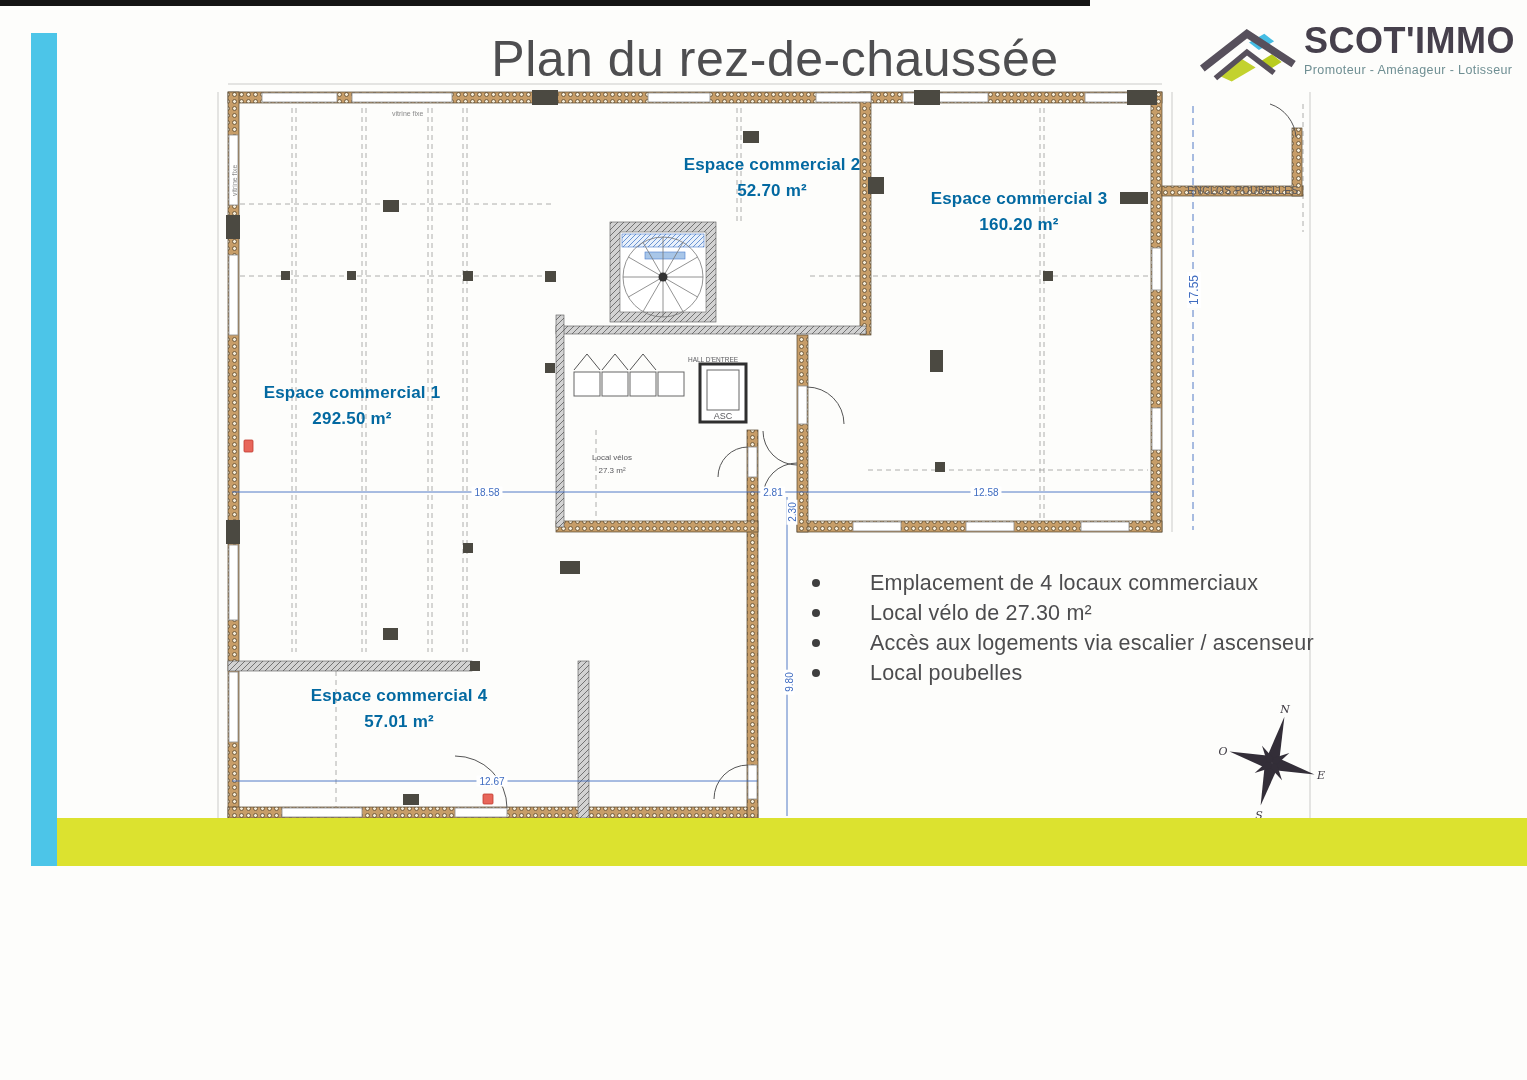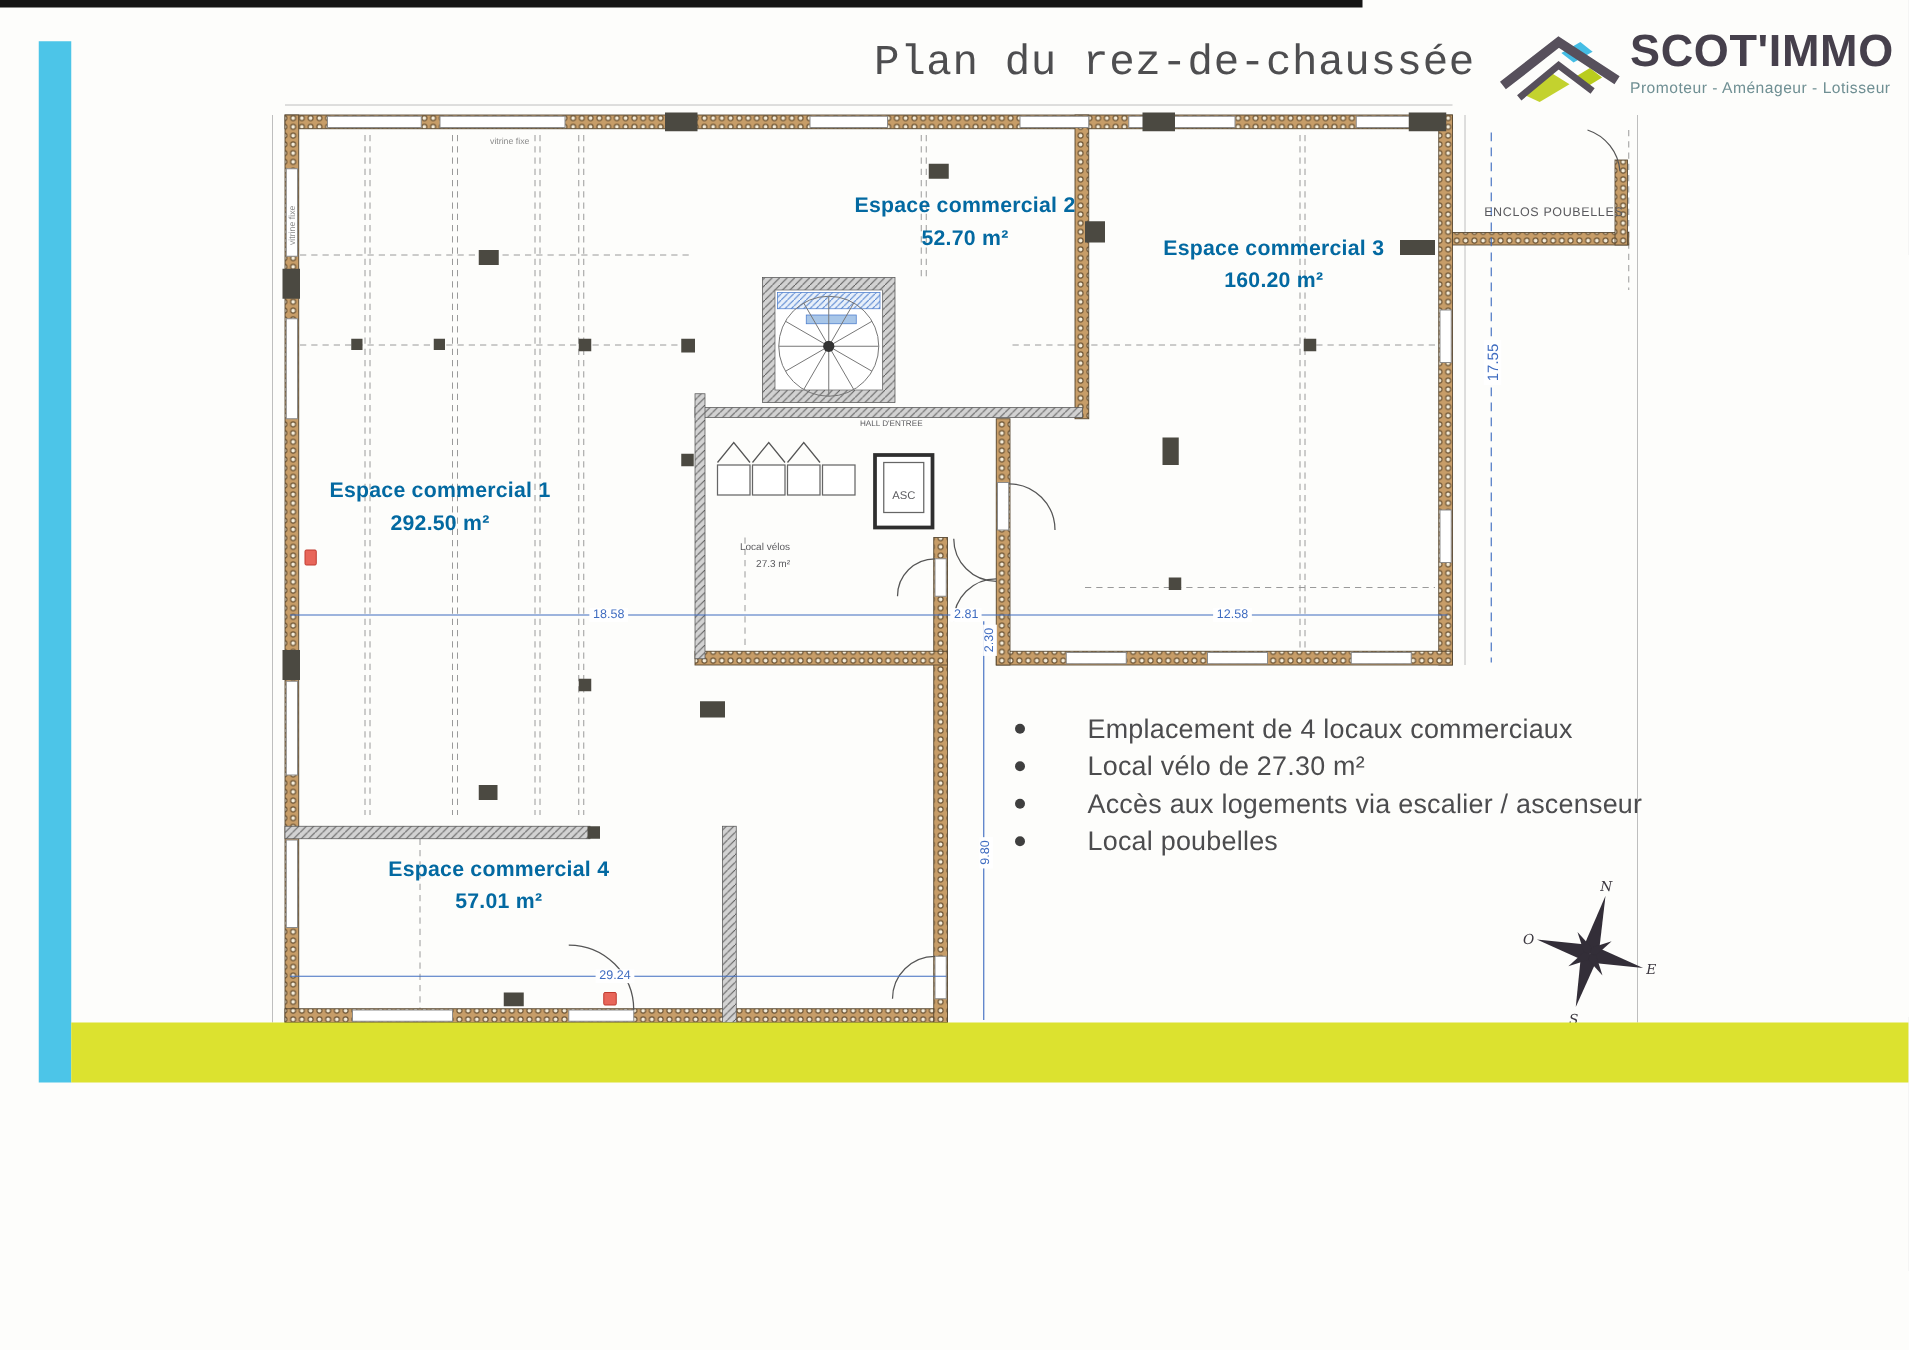--- a/index.html
+++ b/index.html
@@ -3,44 +3,44 @@
 <meta charset="utf-8">
 <style>
   html,body{margin:0;padding:0;background:#e9e9e9;}
   .page{position:relative;width:1527px;height:1080px;background:#fdfdfb;overflow:hidden;
         font-family:"Liberation Sans",sans-serif;}
   
   .topbar{position:absolute;left:0;top:0;width:1090px;height:6px;background:#151515;}
   .stripe-blue{position:absolute;left:31px;top:33px;width:26px;height:833px;background:#4cc5e8;}
   .stripe-yellow{position:absolute;left:57px;top:818px;width:1470px;height:48px;background:#dce22f;}
   
-  .title{position:absolute;left:370px;top:34px;width:810px;text-align:right;
-         font-size:34px;font-weight:300;color:#4e4e50;letter-spacing:.5px;line-height:1;font-family:Liberation Mono, monospace;}
+  .title{position:absolute;left:370px;top:34px;width:810px;text-align:center;
+         font-size:50px;font-weight:300;color:#4e4e50;letter-spacing:.5px;line-height:1;}
   
   .logo{position:absolute;left:1198px;top:18px;display:flex;align-items:center;gap:6px;}
   .logo-text{display:flex;flex-direction:column;}
   .logo-name{font-size:36px;font-weight:700;color:#46404c;letter-spacing:.5px;line-height:1;}
   .logo-tagline{font-size:12.5px;color:#6f8f93;letter-spacing:.4px;margin-top:4px;}
   
   svg.plan{position:absolute;left:0;top:0;}
   .wt{fill:url(#wt);stroke:#55452e;stroke-width:.7;}
   .wg{fill:url(#wg);stroke:#555;stroke-width:.6;}
   .win{fill:#fff;stroke:#8b8b8b;stroke-width:.8;}
   .blk{fill:#4b4941;}
   .dsh{stroke:#9a9a9a;stroke-width:.8;stroke-dasharray:5 4;fill:none;}
   .thin{stroke:#b5b5b5;stroke-width:.7;fill:none;}
   .diml{stroke:#3f6cc0;stroke-width:.9;fill:none;}
   .dimld{stroke:#3f6cc0;stroke-width:.9;fill:none;stroke-dasharray:7 5;}
   .arc{stroke:#555;stroke-width:1;fill:none;}
   .stair{stroke:#777;stroke-width:.8;fill:none;}
   
   .room-label{position:absolute;transform:translate(-50%,-50%);text-align:center;
       color:#0369a1;font-weight:700;font-size:17px;line-height:1.55;white-space:nowrap;letter-spacing:.2px;}
-  .small-label{position:absolute;transform:translate(-50%,-50%);text-align:right;color:#5a5a5e;
-      white-space:nowrap;}
+  .small-label{position:absolute;transform:translate(-50%,-50%);text-align:center;color:#5a5a5e;
+      white-space:nowrap;margin-top:20px;}
   .dim{position:absolute;transform:translate(-50%,-50%);color:#3f6cc0;font-size:10px;
       background:#fff;padding:0 3px;white-space:nowrap;}
   .dim.vert{transform:translate(-50%,-50%) rotate(-90deg);}
   .tiny{position:absolute;font-size:7px;color:#8a8a8a;white-space:nowrap;}
   .tiny.vert{transform:rotate(-90deg);transform-origin:left top;}
   
   .notes{position:absolute;left:812px;top:568px;}
   .note-row{display:flex;align-items:center;gap:14px;height:30px;}
   .note-bullet{width:8px;height:8px;border-radius:50%;background:#3f3f3f;flex:0 0 auto;}
   .note-text{font-size:21.5px;color:#4c4c4e;letter-spacing:.2px;margin-left:36px;}
@@ -285,21 +285,21 @@
   </div>
   <div class="small-label" style="left:723px;top:396px;font-size:9px;font-weight:400">ASC</div>
   <div class="small-label" style="left:713px;top:339px;font-size:6.5px">HALL D'ENTREE</div>
 
   <span class="dim" style="left:487px;top:492px">18.58</span>
   <span class="dim" style="left:773px;top:492px">2.81</span>
   <span class="dim" style="left:986px;top:492px">12.58</span>
   <span class="dim vert" style="left:792px;top:512px">2.30</span>
   <span class="dim vert" style="left:789px;top:682px">9.80</span>
   <span class="dim vert" style="left:1194px;top:290px;font-size:12px">17.55</span>
-  <span class="dim" style="left:492px;top:781px">29.24</span>
+  <span class="dim" style="left:492px;top:781px">12.67</span>
 
   <span class="tiny" style="left:392px;top:110px">vitrine fixe</span>
   <span class="tiny vert" style="left:231px;top:196px">vitrine fixe</span>
 
   <div class="notes">
     <div class="note-row">
       <span class="note-bullet"></span>
       <span class="note-text">Emplacement de 4 locaux commerciaux</span>
     </div>
     <div class="note-row">

